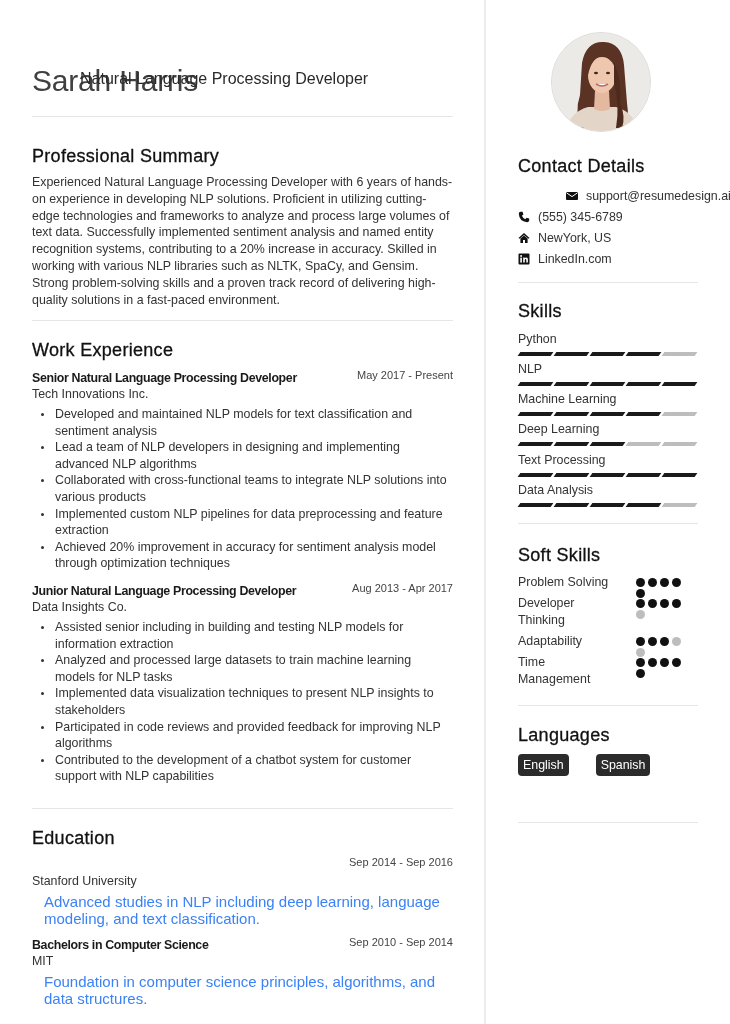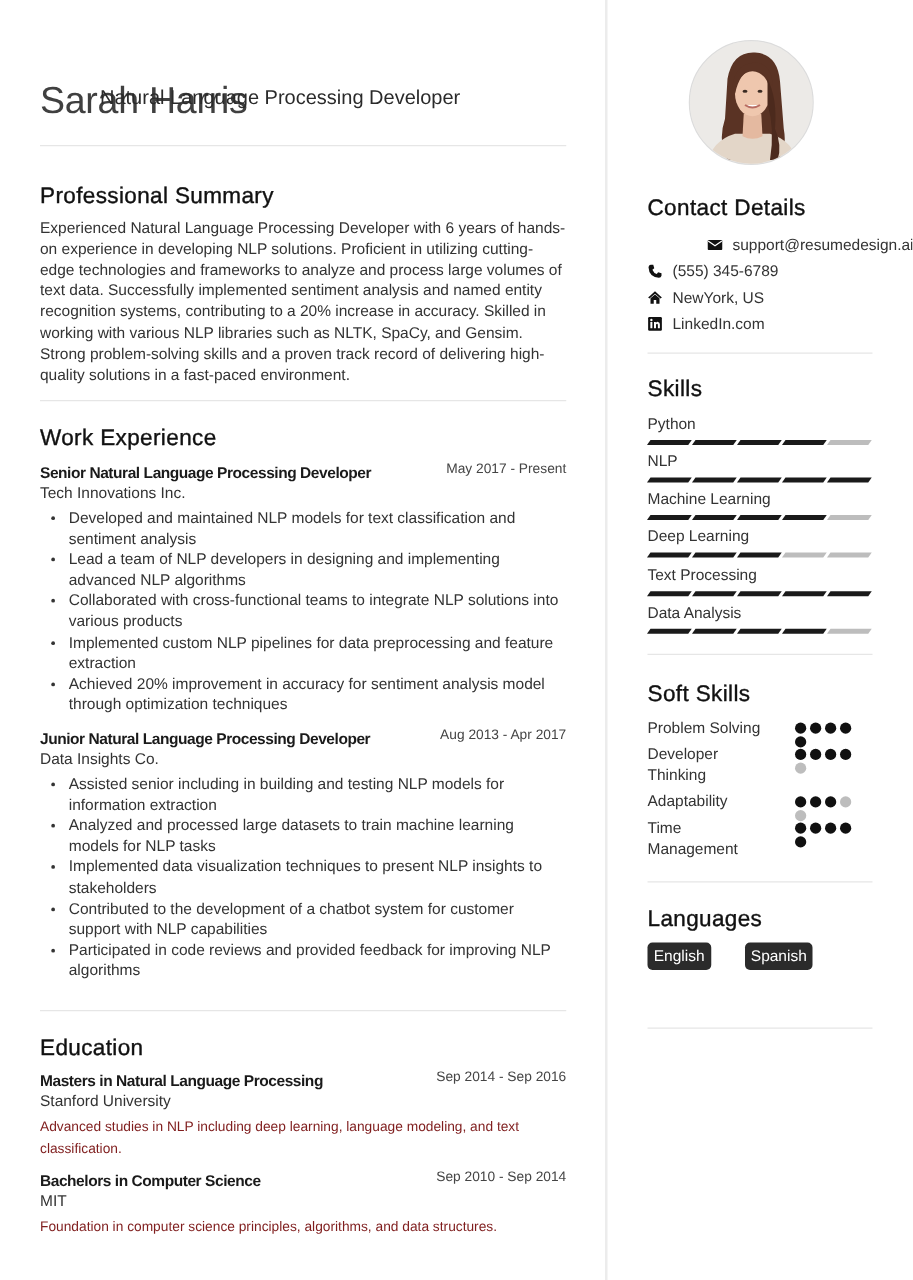--- a/index.html
+++ b/index.html
@@ -20,21 +20,21 @@
 
   .summary { position: absolute; left: 0; top: 174px; width: 421px; font-size: 12.4px; line-height: 16.8px; color: #333; }
 
   .entry-head { position: absolute; left: 0; width: 421px; height: 16px; }
   .entry-role { position: absolute; left: 0; top: 0; font-size: 12.4px; font-weight: 700; color: #1a1a1a; letter-spacing: -0.35px; line-height: 16px; }
   .entry-date { position: absolute; right: 0; top: -2px; font-size: 11px; color: #444; line-height: 14px; }
   .entry-org { position: absolute; left: 0; font-size: 12.4px; color: #333; line-height: 16px; }
   .bullets { position: absolute; left: 0; width: 421px; list-style: none; }
   .bullets li { position: relative; padding-left: 23px; font-size: 12.4px; line-height: 16.6px; color: #333; }
   .bullets li::before { content: ""; position: absolute; left: 9px; top: 7px; width: 3px; height: 3px; border-radius: 50%; background: #333; }
-  .edu-desc { position: absolute; left: 0; width: 421px; font-size: 11px; line-height: 16.8px; color: #7f1d1d; }
+  .edu-desc { position: absolute; left: 12px; width: 421px; font-size: 15px; line-height: 16.8px; color: #3b82f6; }
 
   
   .right { position: absolute; left: 518px; top: 0; width: 180px; }
   .photo { position: absolute; left: 33px; top: 32px; width: 100px; height: 100px; border-radius: 50%; border: 1px solid #dcdcdc; overflow: hidden; background: #ecebe9; }
   .rhr { position: absolute; left: 0; width: 180px; height: 1px; background: #e6e6e6; }
 
   .contact-row { position: absolute; left: 0; height: 16px; display: flex; align-items: center; }
   .contact-icon { width: 12px; height: 12px; margin-right: 8px; display: flex; align-items: center; justify-content: center; }
   .contact-icon svg { width: 12px; height: 12px; display: block; }
   .contact-text { font-size: 12.4px; color: #333; line-height: 16px; }
@@ -87,29 +87,28 @@
 
     <div class="entry-head" style="top:583px;">
       <span class="entry-role">Junior Natural Language Processing Developer</span>
       <span class="entry-date">Aug 2013 - Apr 2017</span>
     </div>
     <div class="entry-org" style="top:599px;">Data Insights Co.</div>
     <ul class="bullets" style="top:619px;">
       <li>Assisted senior including in building and testing NLP models for information extraction</li>
       <li>Analyzed and processed large datasets to train machine learning models for NLP tasks</li>
       <li>Implemented data visualization techniques to present NLP insights to stakeholders</li>
+      <li>Participated in code reviews and provided feedback for improving NLP algorithms</li>
       <li>Contributed to the development of a chatbot system for customer support with NLP capabilities</li>
-      <li>Participated in code reviews and provided feedback for improving NLP algorithms</li>
     </ul>
     <div class="hr" style="top:808px;"></div>
 
     <h2 class="section-title" style="top:827px;">Education</h2>
 
     <div class="entry-head" style="top:857px;">
-      <span class="entry-role">Masters in Natural Language Processing</span>
       <span class="entry-date">Sep 2014 - Sep 2016</span>
     </div>
     <div class="entry-org" style="top:873px;">Stanford University</div>
     <p class="edu-desc" style="top:894px;">Advanced studies in NLP including deep learning, language modeling, and text classification.</p>
 
     <div class="entry-head" style="top:937px;">
       <span class="entry-role">Bachelors in Computer Science</span>
       <span class="entry-date">Sep 2010 - Sep 2014</span>
     </div>
     <div class="entry-org" style="top:953px;">MIT</div>

